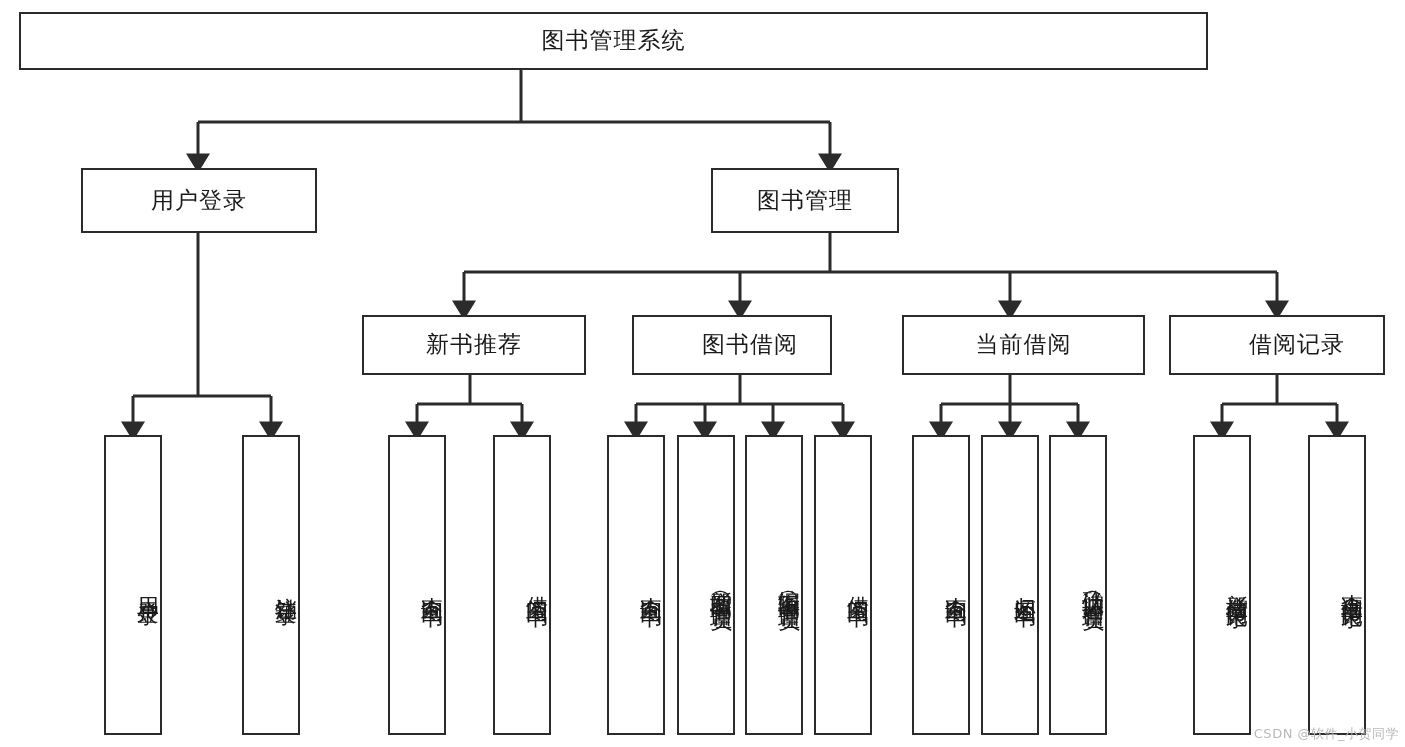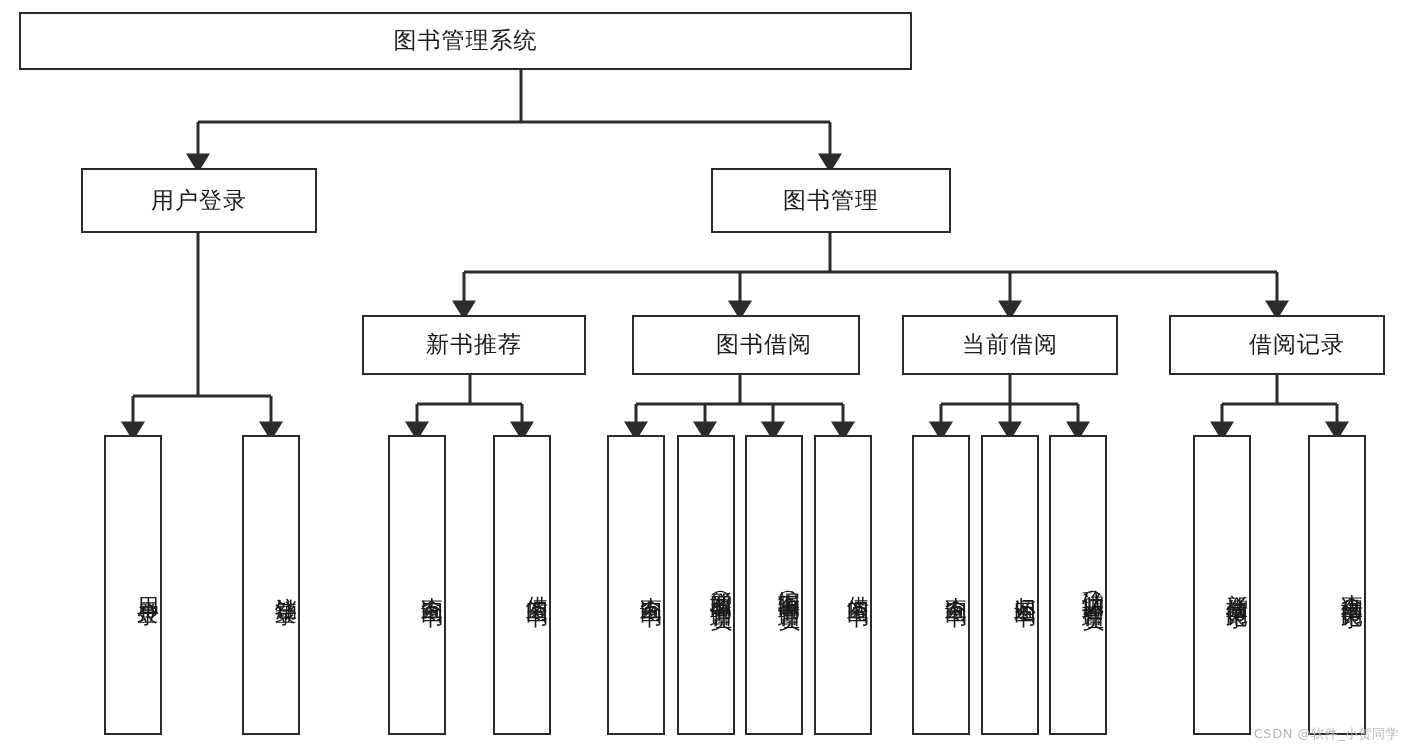--- a/index.html
+++ b/index.html
@@ -118,38 +118,38 @@
       <path d="M1010,404 L1010,428" marker-end="url(#arrow)"></path>
       <path d="M1078,404 L1078,428" marker-end="url(#arrow)"></path>
 
       <path d="M1277,375 L1277,404"></path>
       <path d="M1222,404 L1337,404"></path>
       <path d="M1222,404 L1222,428" marker-end="url(#arrow)"></path>
       <path d="M1337,404 L1337,428" marker-end="url(#arrow)"></path>
     </g>
   </svg>
 
-  <div class="node horiz root-node" style="left:19px; top:12px; width:893px; height:58px;">
+  <div class="node horiz root-node" style="left:19px; top:12px; width:1189px; height:58px;">
     <span class="lbl">图书管理系统</span>
   </div>
 
   <div class="node horiz" style="left:81px; top:168px; width:236px; height:65px;">
     <span class="lbl">用户登录</span>
   </div>
-  <div class="node horiz" style="left:711px; top:168px; width:240px; height:65px;">
+  <div class="node horiz" style="left:711px; top:168px; width:188px; height:65px;">
     <span class="lbl">图书管理</span>
   </div>
 
   <div class="node horiz" style="left:362px; top:315px; width:224px; height:60px;">
     <span class="lbl">新书推荐</span>
   </div>
-  <div class="node horiz" style="left:632px; top:315px; width:228px; height:60px;padding-left:36px;">
+  <div class="node horiz" style="left:632px; top:315px; width:200px; height:60px;padding-left:36px;">
     <span class="lbl">图书借阅</span>
   </div>
-  <div class="node horiz" style="left:902px; top:315px; width:216px; height:60px;">
+  <div class="node horiz" style="left:902px; top:315px; width:243px; height:60px;">
     <span class="lbl">当前借阅</span>
   </div>
   <div class="node horiz" style="left:1169px; top:315px; width:216px; height:60px;padding-left:40px;">
     <span class="lbl">借阅记录</span>
   </div>
 
   <div class="node vert" style="left:104px; top:435px; width:58px; height:300px;">
     <span class="lbl">用户登录</span>
   </div>
   <div class="node vert" style="left:242px; top:435px; width:58px; height:300px;">

